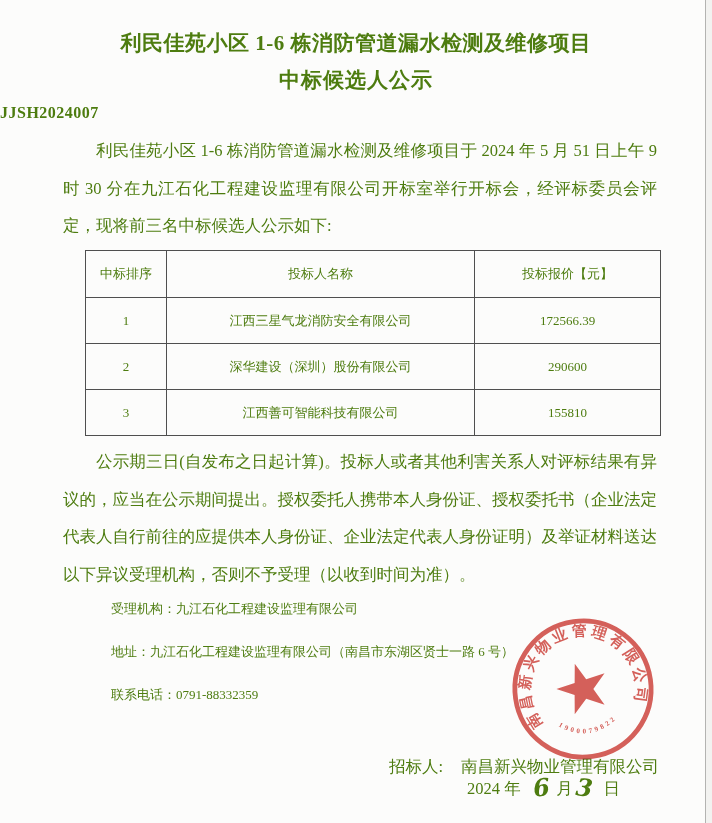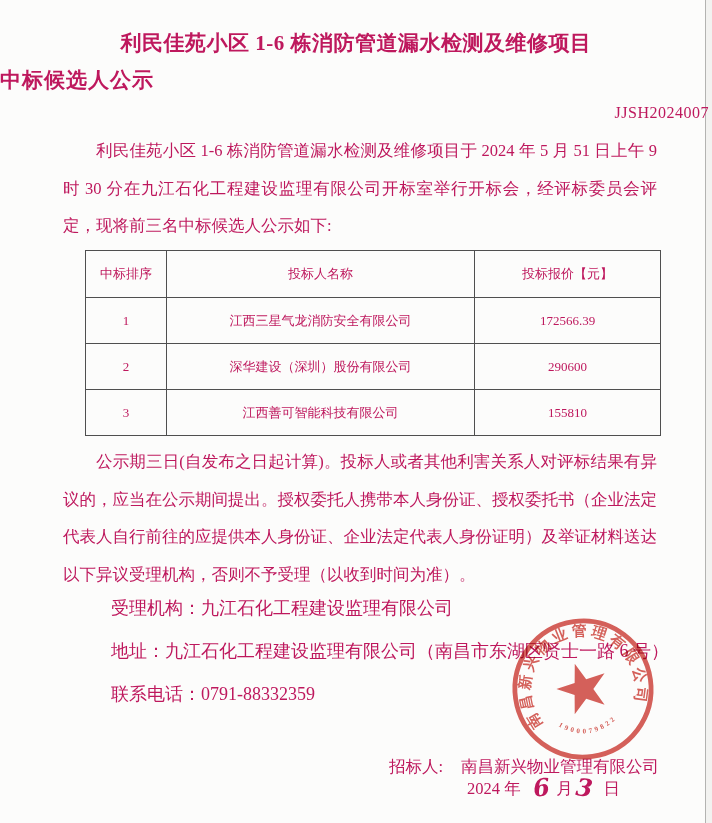--- a/index.html
+++ b/index.html
@@ -3,32 +3,32 @@
 <meta charset="utf-8">
 <style>
   html, body { margin: 0; padding: 0; background: #ffffff; }
   .page {
     position: relative;
     width: 712px;
     height: 823px;
     background: #fcfcfb;
     overflow: hidden;
     font-family: "Liberation Serif", "DejaVu Serif", serif;
-    color: #be185d;
+    color: #4d7c0f;
   }
   
   .scan-shade { position: absolute; top: 0; right: 0; bottom: 0; width: 6px; background: #f2f2f0; }
   .scan-line  { position: absolute; top: 0; right: 6px; bottom: 0; width: 1px; background: #b3b3b1; }
 
   .title-line1 { position: absolute; top: 29px;  left: 0; right: 0; text-align: center;
                  font-size: 21px; font-weight: bold; letter-spacing: 0.5px; }
-  .title-line2 { position: absolute; top: 66px;  left: 0; right: 0; text-align: left;
+  .title-line2 { position: absolute; top: 66px;  left: 0; right: 0; text-align: center;
                  font-size: 21px; font-weight: bold; letter-spacing: 1px; }
-  .proj-code   { position: absolute; top: 104px; left: 0; right: 3px; text-align: right;
-                 font-size: 16px; font-weight: normal; letter-spacing: 0.5px; }
+  .proj-code   { position: absolute; top: 104px; left: 0; right: 17px; text-align: left;
+                 font-size: 16px; font-weight: bold; letter-spacing: 0.5px; }
 
   .para {
     position: absolute; left: 63px; width: 594px;
     font-size: 16.5px; line-height: 37.5px;
     text-align: justify; text-indent: 2em;
   }
   .para-intro  { top: 132px; }
   .para-notice { top: 443px; }
 
   table.bid-table {
@@ -40,21 +40,21 @@
     border: 1px solid #4f4f4f;
     text-align: center; vertical-align: middle;
     padding: 0 4px; overflow: hidden;
   }
   table.bid-table tr.hdr td { height: 46px; }
   table.bid-table tr.row td { height: 45px; }
   .col-rank   { width: 72px; }
   .col-bidder { width: 299px; margin-left: 12px; }
   .col-price  { width: 177px; }
 
-  .contacts { position: absolute; left: 111px; top: 587px; font-size: 18px; line-height: 43px; }
+  .contacts { position: absolute; left: 111px; top: 587px; font-size: 13px; line-height: 43px; }
   .contacts .line { white-space: nowrap; }
 
   .tenderer { position: absolute; left: 389px; top: 756px; font-size: 16.5px; white-space: nowrap; }
   .tenderer .lbl { margin-right: 18px; }
 
   .date-line { position: absolute; left: 467px; top: 778px; font-size: 16.5px; white-space: nowrap; }
   .date-line span { display: inline-block; }
   .hand {
     font-size: 24px; font-style: italic; font-weight: bold;
     line-height: 18px; vertical-align: -2px;

